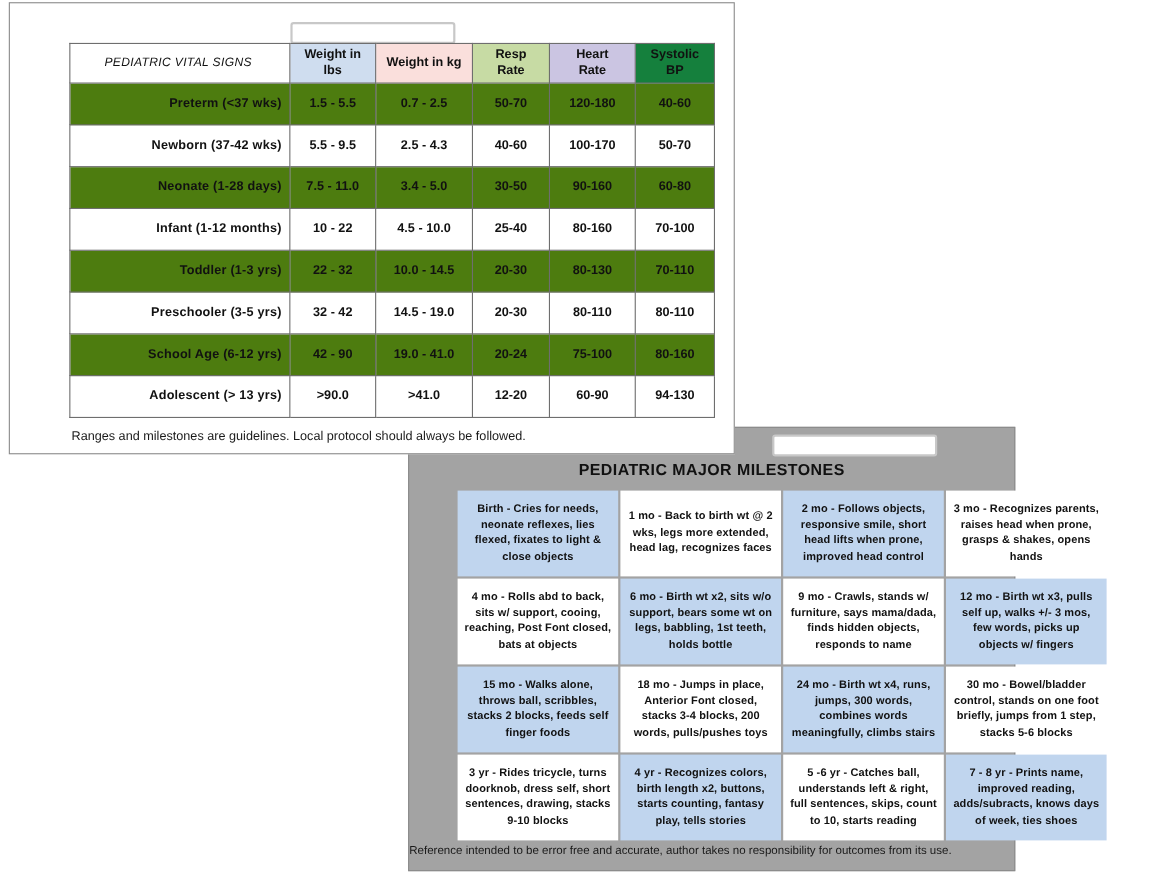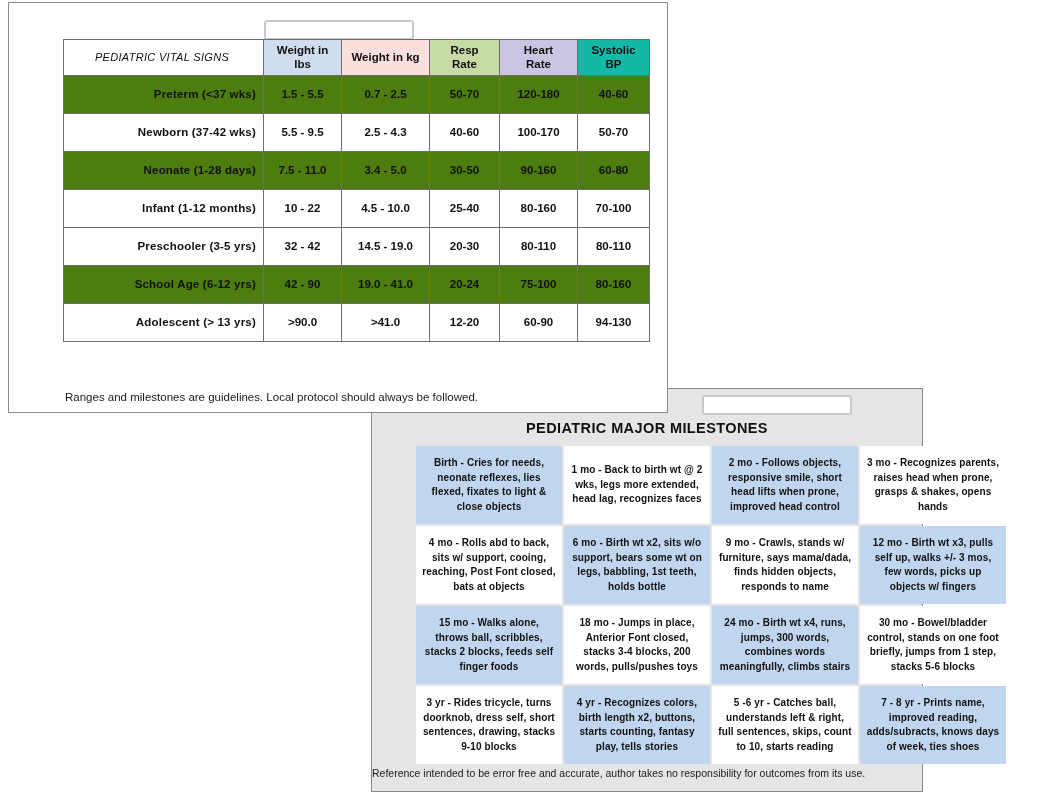--- a/index.html
+++ b/index.html
@@ -66,35 +66,35 @@
     letter-spacing: 0.3px;
     font-style: italic;
   }
   #vitals-table tbody tr { height: 38px; }
   #vitals-table tbody tr.shade td { background: #4d7c0f; }
   #vitals-table tbody tr.plain td { background: #ffffff; }
   .c-lbs  { width: 78px; background:#cfddef; }
   .c-kg   { width: 88px; background:#fadfdc; }
   .c-rr   { width: 70px; background:#c7dba4; }
   .c-hr   { width: 78px; background:#cbc5e2; }
-  .c-bp   { width: 72px; background:#14b8a6; }
+  .c-bp   { width: 72px; background:#15803d; }
   #vitals-footnote {
     position: absolute;
     left: 56px; top: 388px;
     font-size: 11.5px;
     color: #1a1a1a;
     white-space: nowrap;
   }
 
   
   #milestones-panel {
     position: absolute;
     left: 371px; top: 388px;
     width: 552px; height: 404px;
-    background: #e5e5e5;
+    background: #a3a3a3;
     border: 1px solid #8a8a8a;
     z-index: 1;
   }
   #milestones-textbox {
     position: absolute;
     left: 330px; top: 6px;
     width: 150px; height: 20px;
     background: #ffffff;
     border: 2px solid #c8c8c8;
     border-radius: 3px;
@@ -234,20 +234,28 @@
           <td>60-80</td>
         </tr>
         <tr class="plain">
           <td class="lbl">Infant (1-12 months)</td>
           <td>10 - 22</td>
           <td>4.5 - 10.0</td>
           <td>25-40</td>
           <td>80-160</td>
           <td>70-100</td>
         </tr>
+        <tr class="shade">
+          <td class="lbl">Toddler (1-3 yrs)</td>
+          <td>22 - 32</td>
+          <td>10.0 - 14.5</td>
+          <td>20-30</td>
+          <td>80-130</td>
+          <td>70-110</td>
+        </tr>
         <tr class="plain">
           <td class="lbl">Preschooler (3-5 yrs)</td>
           <td>32 - 42</td>
           <td>14.5 - 19.0</td>
           <td>20-30</td>
           <td>80-110</td>
           <td>80-110</td>
         </tr>
         <tr class="shade">
           <td class="lbl">School Age (6-12 yrs)</td>

